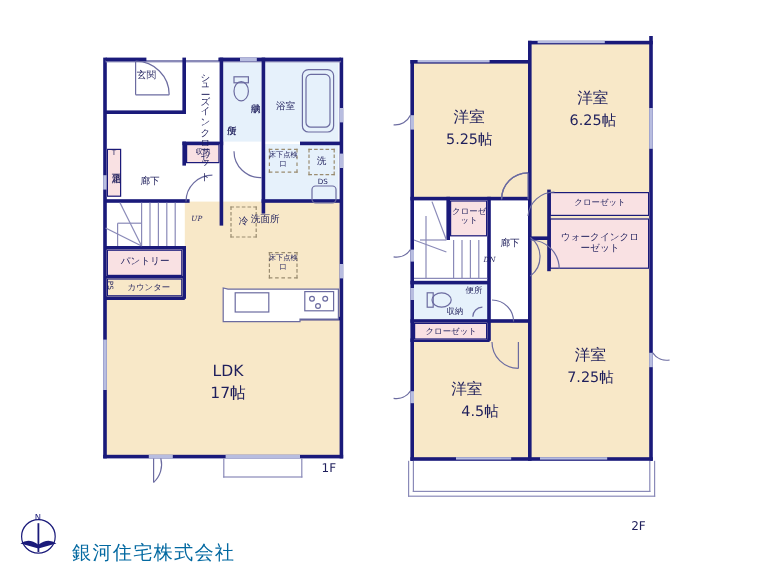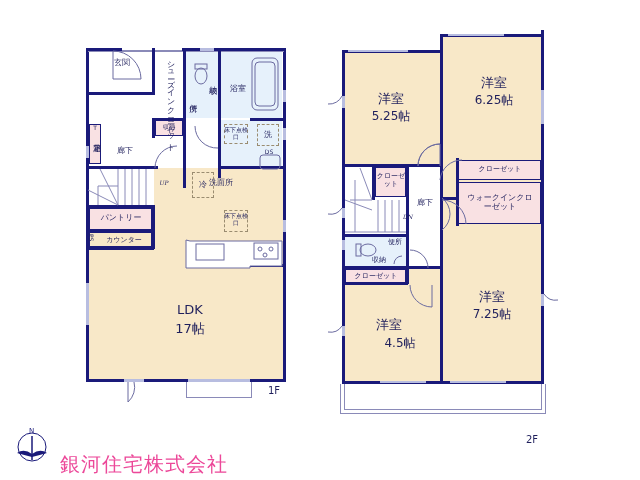--- a/index.html
+++ b/index.html
@@ -13,21 +13,21 @@
   .wet { position: absolute; background: #e6f1fb; }
   .pink { position: absolute; background: #f9e1e3; border: 1px solid #1a1a7a; }
   .win { position: absolute; background: #b8bde0; }
   .lbl { position: absolute; text-align: center; color: #1f1f5c; white-space: nowrap; line-height: 1.15; }
   .big { font-size: 13px; }
   .sm { font-size: 8px; }
   .xs { font-size: 6px; }
   .vert { writing-mode: vertical-rl; font-size: 8px; letter-spacing: 0; }
   .dotbox { position: absolute; border: 1px dashed #9a8c70; }
   svg { position: absolute; overflow: visible; }
-  .logo-text { position: absolute; font-size: 20px; color: #ec4899; letter-spacing: 1px; }
+  .logo-text { position: absolute; font-size: 16px; color: #0369a1; letter-spacing: 1px; }
   .flabel { position: absolute; font-size: 10px; color: #1f1f5c; }
 </style>
 </head>
 <body>
 
 <div>
 
   <div class="white" style="left:88px;top:50px;width:196px;height:330px;"></div>
   <div class="floor" style="left:88px;top:168px;width:196px;height:212px;"></div>
   <div class="white" style="left:88px;top:168px;width:66px;height:40px;"></div>

